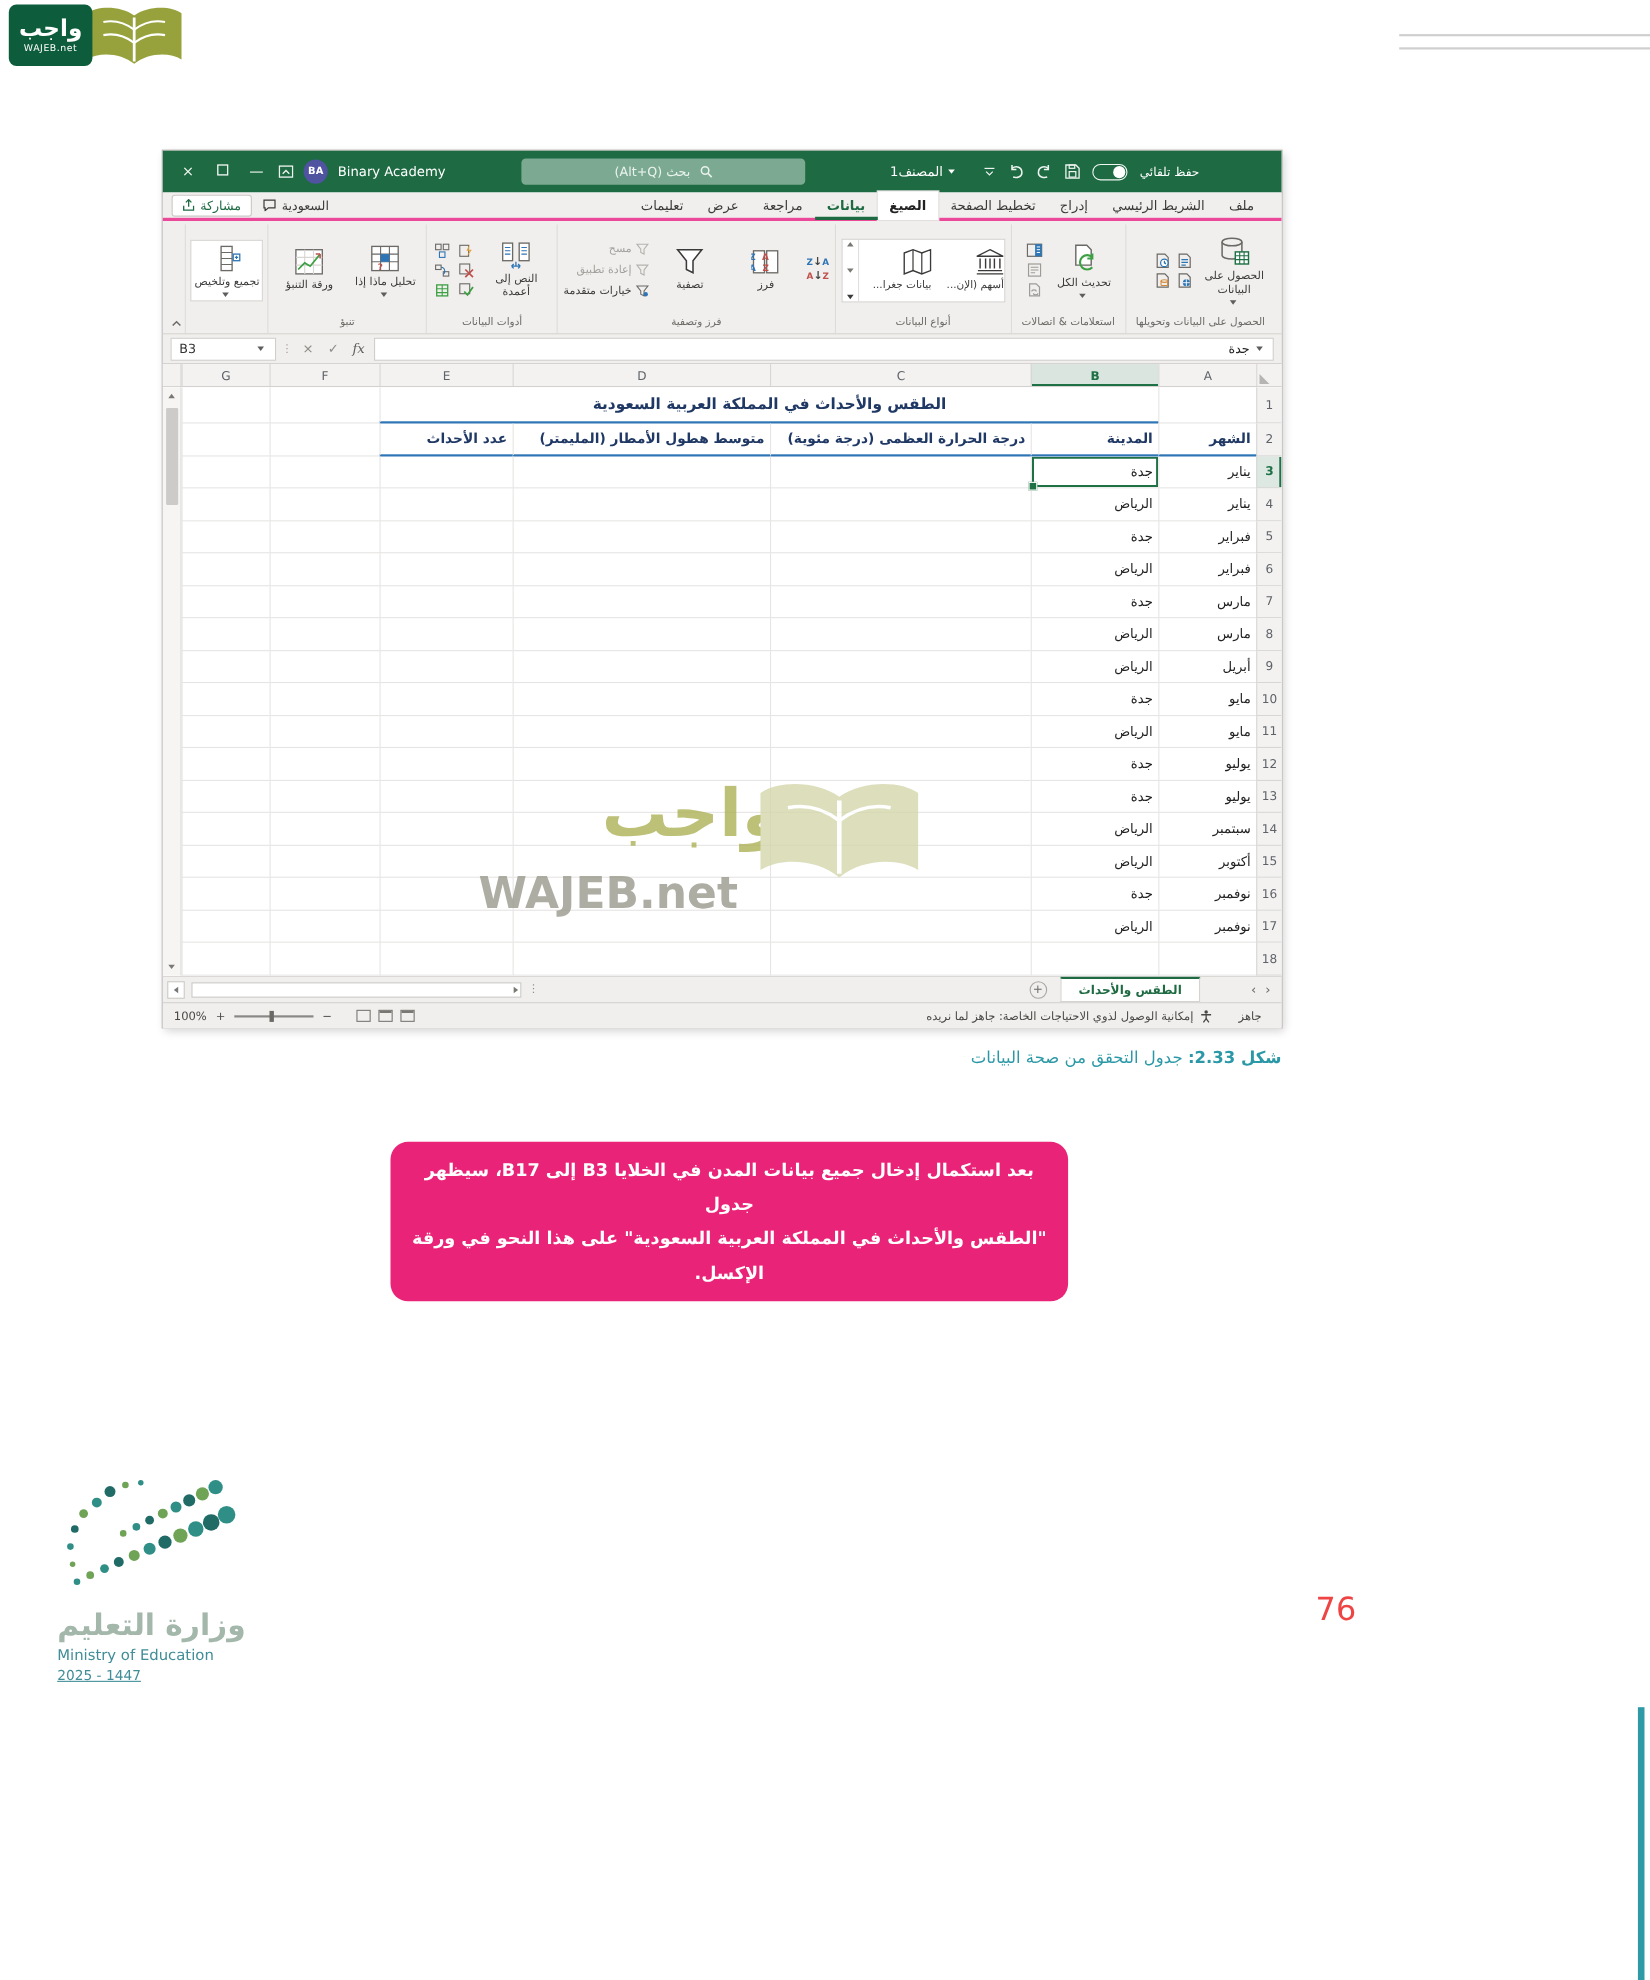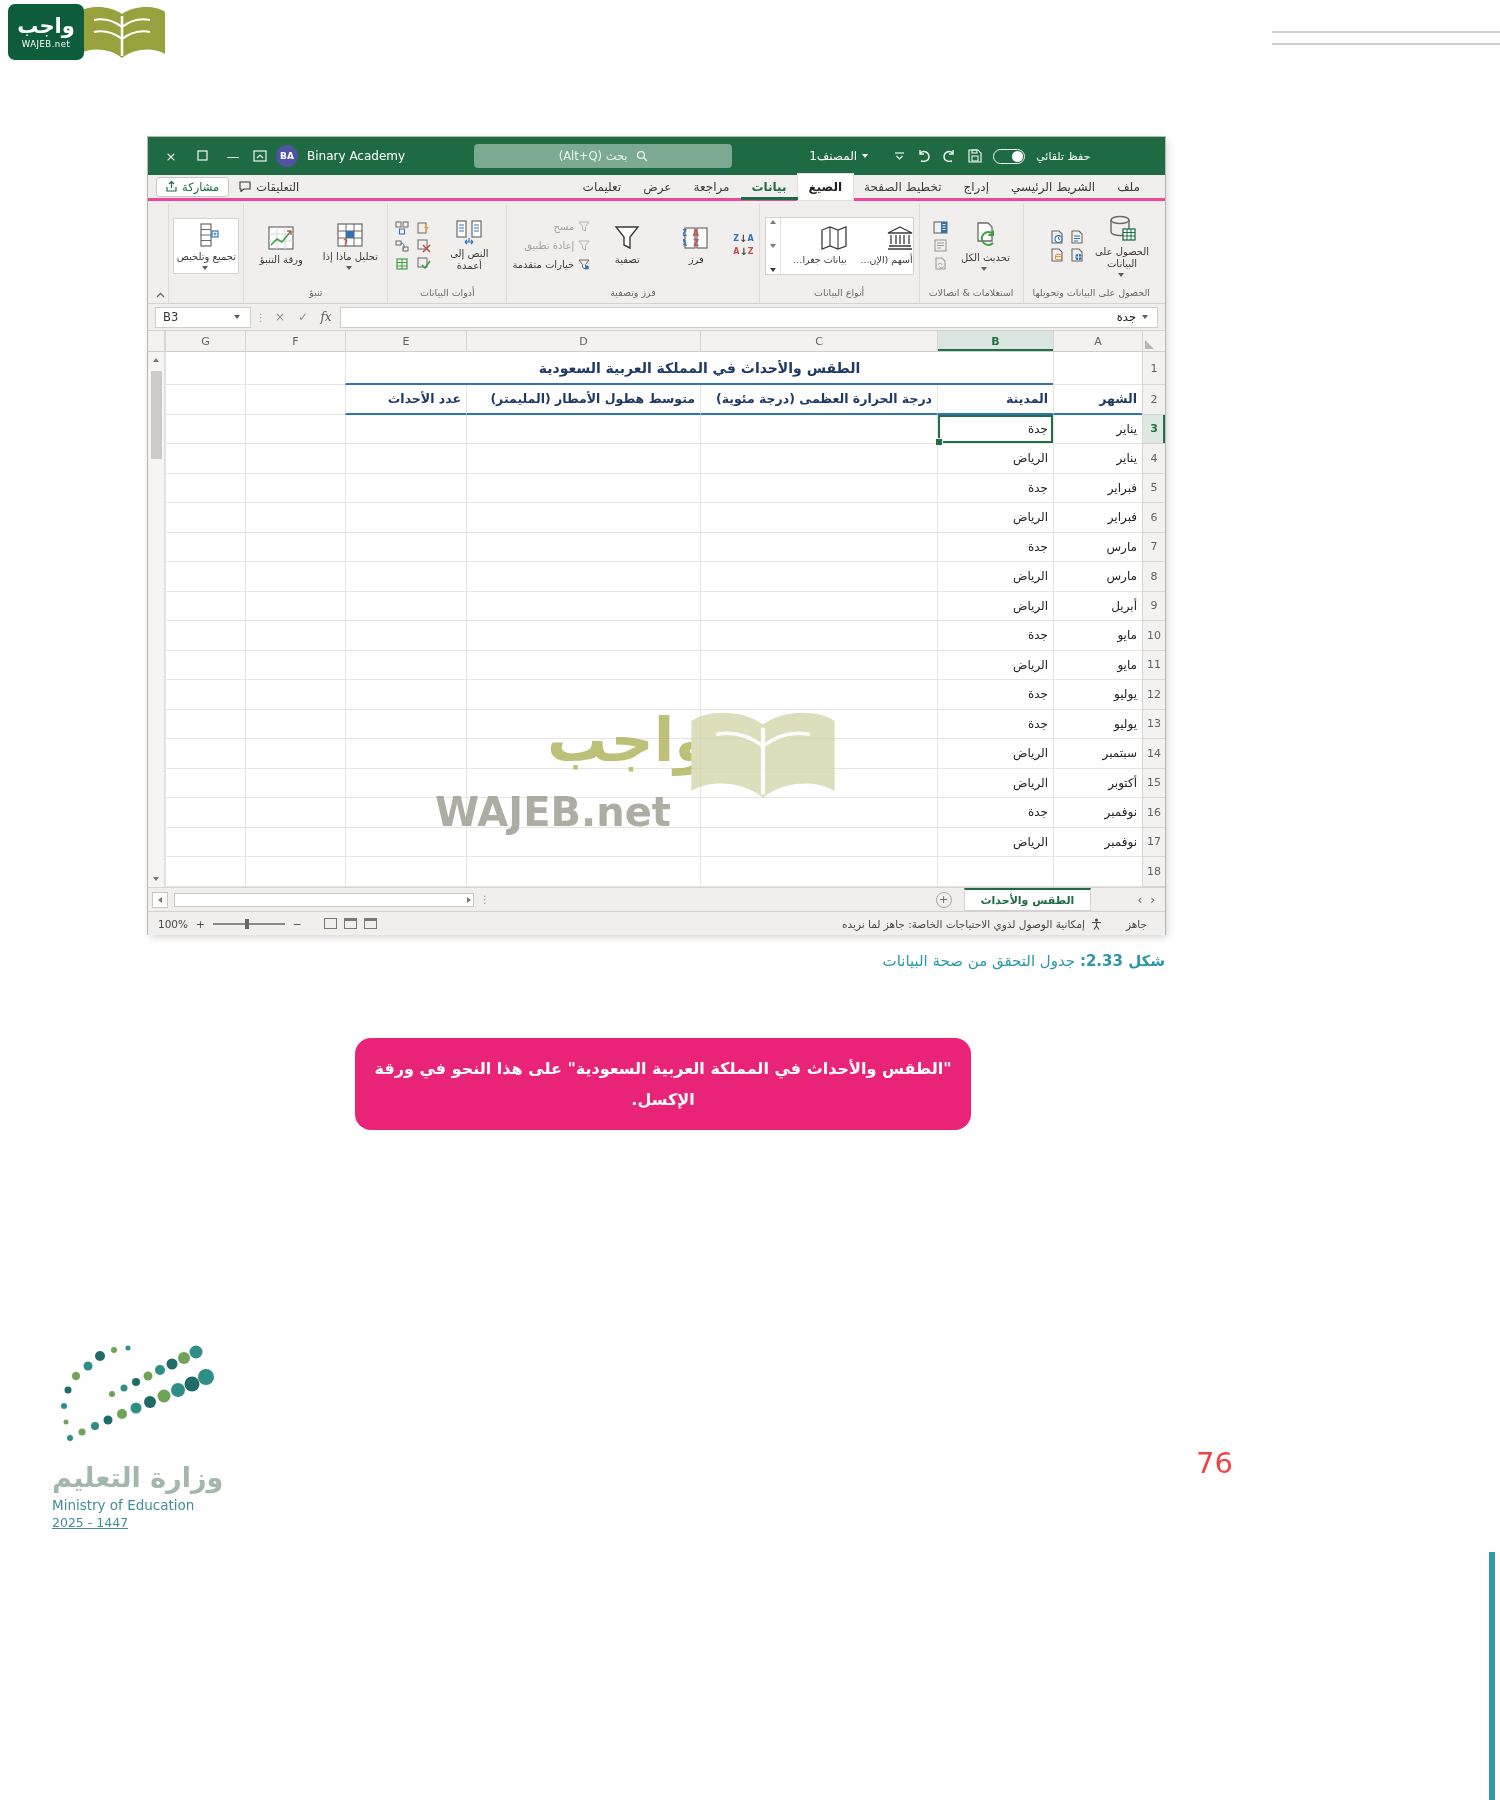--- a/index.html
+++ b/index.html
@@ -227,21 +227,21 @@
         <svg width="11" height="11" viewBox="0 0 11 11">
             <path d="M1 6 V10 H10 V6" fill="none" stroke="#1e6b43" stroke-width="1.2"></path>
             <path d="M5.5 7 V1 M3 3 L5.5 .5 L8 3" stroke="#1e6b43" stroke-width="1.2" fill="none"></path>
           </svg>
         <span>مشاركة</span>
       </div>
       <div class="commentsbtn">
         <svg width="12" height="11" viewBox="0 0 12 11">
             <path d="M1 1 H11 V8 H5 L2 10.5 V8 H1 Z" fill="none" stroke="#3b3a39" stroke-width="1.1"></path>
           </svg>
-        <span>التعليقات</span>
+        <span>السعودية</span>
       </div>
       <div class="rtabs" id="rtabs">
           <div class="tab">ملف</div>
           <div class="tab">الشريط الرئيسي</div>
           <div class="tab">إدراج</div>
           <div class="tab">تخطيط الصفحة</div>
           <div class="tab boxed">الصيغ</div>
           <div class="tab active">بيانات</div>
           <div class="tab">مراجعة</div>
           <div class="tab">عرض</div>
@@ -755,20 +755,21 @@
       <span class="ready">جاهز</span>
     </div>
   </div>
 
   <div class="caption">
     <b>شكل 2.33:</b>
     <span>جدول التحقق من صحة البيانات</span>
   </div>
 
   <div class="note">
+    <div>بعد استكمال إدخال جميع بيانات المدن في الخلايا B3 إلى B17، سيظهر جدول</div>
     <div>"الطقس والأحداث في المملكة العربية السعودية" على هذا النحو في ورقة الإكسل.</div>
   </div>
 
   <div class="ministry">
     <svg width="180" height="110" viewBox="0 0 180 110">
       <g>
         <circle cx="18" cy="96" r="3" fill="#2f8e86"></circle>
           <circle cx="30" cy="90" r="3.5" fill="#6fa356"></circle>
           <circle cx="43" cy="84" r="4" fill="#2f8e86"></circle>
           <circle cx="56" cy="78" r="4.5" fill="#206b66"></circle>

